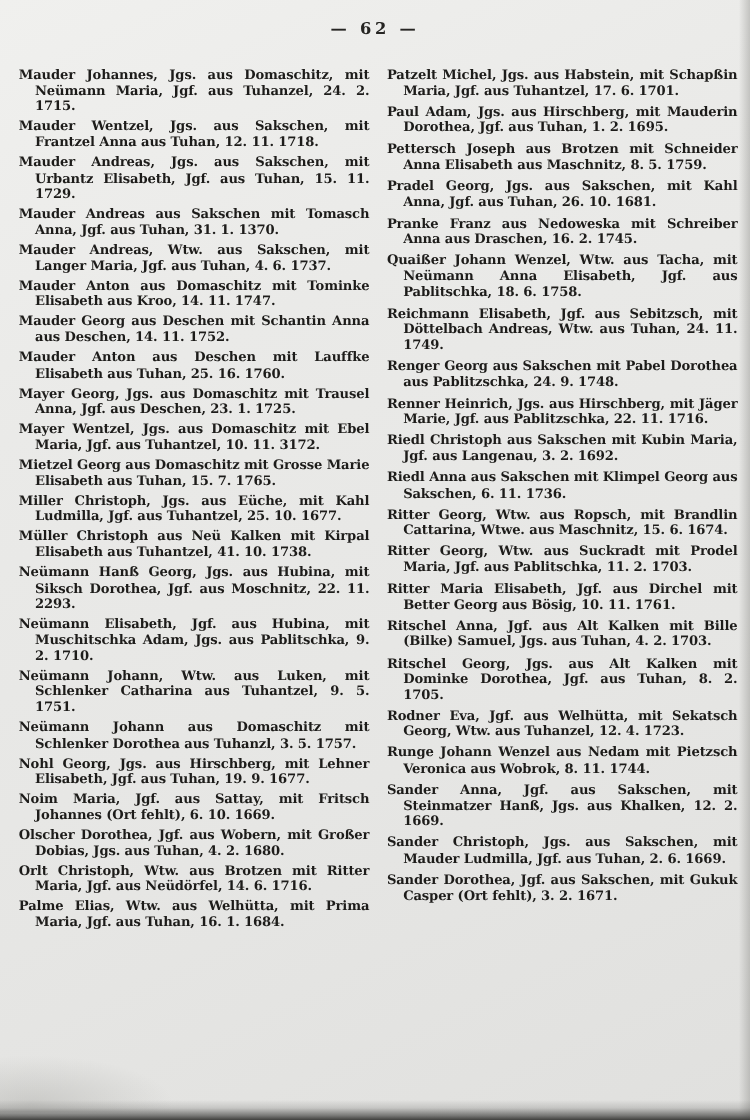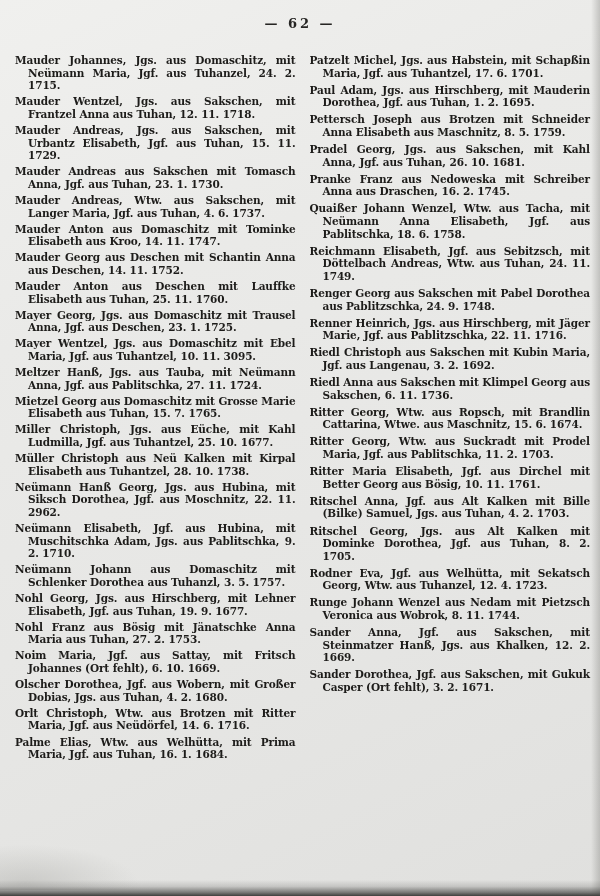--- a/index.html
+++ b/index.html
@@ -73,36 +73,35 @@
 
 <div class="page">
 
   <div class="page-number">— 62 —</div>
 
   <div class="columns">
     <div class="column column-left">
         <p class="entry">Mauder Johannes, Jgs. aus Domaschitz, mit Neümann Maria, Jgf. aus Tuhanzel, 24. 2. 1715.</p>
         <p class="entry">Mauder Wentzel, Jgs. aus Sakschen, mit Frantzel Anna aus Tuhan, 12. 11. 1718.</p>
         <p class="entry">Mauder Andreas, Jgs. aus Sakschen, mit Urbantz Elisabeth, Jgf. aus Tuhan, 15. 11. 1729.</p>
-        <p class="entry">Mauder Andreas aus Sakschen mit Tomasch Anna, Jgf. aus Tuhan, 23. 1. 1730.</p>
+        <p class="entry">Mauder Andreas aus Sakschen mit Tomasch Anna, Jgf. aus Tuhan, 31. 1. 1370.</p>
         <p class="entry">Mauder Andreas, Wtw. aus Sakschen, mit Langer Maria, Jgf. aus Tuhan, 4. 6. 1737.</p>
         <p class="entry">Mauder Anton aus Domaschitz mit Tominke Elisabeth aus Kroo, 14. 11. 1747.</p>
         <p class="entry">Mauder Georg aus Deschen mit Schantin Anna aus Deschen, 14. 11. 1752.</p>
-        <p class="entry">Mauder Anton aus Deschen mit Lauffke Elisabeth aus Tuhan, 25. 11. 1760.</p>
+        <p class="entry">Mauder Anton aus Deschen mit Lauffke Elisabeth aus Tuhan, 25. 16. 1760.</p>
         <p class="entry">Mayer Georg, Jgs. aus Domaschitz mit Trausel Anna, Jgf. aus Deschen, 23. 1. 1725.</p>
-        <p class="entry">Mayer Wentzel, Jgs. aus Domaschitz mit Ebel Maria, Jgf. aus Tuhantzel, 10. 11. 3095.</p>
-        <p class="entry">Meltzer Hanß, Jgs. aus Tauba, mit Neümann Anna, Jgf. aus Pablitschka, 27. 11. 1724.</p>
+        <p class="entry">Mayer Wentzel, Jgs. aus Domaschitz mit Ebel Maria, Jgf. aus Tuhantzel, 10. 11. 3172.</p>
         <p class="entry">Mietzel Georg aus Domaschitz mit Grosse Marie Elisabeth aus Tuhan, 15. 7. 1765.</p>
         <p class="entry">Miller Christoph, Jgs. aus Eüche, mit Kahl Ludmilla, Jgf. aus Tuhantzel, 25. 10. 1677.</p>
-        <p class="entry">Müller Christoph aus Neü Kalken mit Kirpal Elisabeth aus Tuhantzel, 28. 10. 1738.</p>
-        <p class="entry">Neümann Hanß Georg, Jgs. aus Hubina, mit Siksch Dorothea, Jgf. aus Moschnitz, 22. 11. 2962.</p>
+        <p class="entry">Müller Christoph aus Neü Kalken mit Kirpal Elisabeth aus Tuhantzel, 41. 10. 1738.</p>
+        <p class="entry">Neümann Hanß Georg, Jgs. aus Hubina, mit Siksch Dorothea, Jgf. aus Moschnitz, 22. 11. 2293.</p>
         <p class="entry">Neümann Elisabeth, Jgf. aus Hubina, mit Muschitschka Adam, Jgs. aus Pablitschka, 9. 2. 1710.</p>
+        <p class="entry">Neümann Johann, Wtw. aus Luken, mit Schlenker Catharina aus Tuhantzel, 9. 5. 1751.</p>
         <p class="entry">Neümann Johann aus Domaschitz mit Schlenker Dorothea aus Tuhanzl, 3. 5. 1757.</p>
         <p class="entry">Nohl Georg, Jgs. aus Hirschberg, mit Lehner Elisabeth, Jgf. aus Tuhan, 19. 9. 1677.</p>
-        <p class="entry">Nohl Franz aus Bösig mit Jänatschke Anna Maria aus Tuhan, 27. 2. 1753.</p>
         <p class="entry">Noim Maria, Jgf. aus Sattay, mit Fritsch Johannes (Ort fehlt), 6. 10. 1669.</p>
         <p class="entry">Olscher Dorothea, Jgf. aus Wobern, mit Großer Dobias, Jgs. aus Tuhan, 4. 2. 1680.</p>
         <p class="entry">Orlt Christoph, Wtw. aus Brotzen mit Ritter Maria, Jgf. aus Neüdörfel, 14. 6. 1716.</p>
         <p class="entry">Palme Elias, Wtw. aus Welhütta, mit Prima Maria, Jgf. aus Tuhan, 16. 1. 1684.</p>
       </div>
     <div class="column column-right">
         <p class="entry">Patzelt Michel, Jgs. aus Habstein, mit Schapßin Maria, Jgf. aus Tuhantzel, 17. 6. 1701.</p>
         <p class="entry">Paul Adam, Jgs. aus Hirschberg, mit Mauderin Dorothea, Jgf. aus Tuhan, 1. 2. 1695.</p>
         <p class="entry">Pettersch Joseph aus Brotzen mit Schneider Anna Elisabeth aus Maschnitz, 8. 5. 1759.</p>
         <p class="entry">Pradel Georg, Jgs. aus Sakschen, mit Kahl Anna, Jgf. aus Tuhan, 26. 10. 1681.</p>
@@ -114,20 +113,21 @@
         <p class="entry">Riedl Christoph aus Sakschen mit Kubin Maria, Jgf. aus Langenau, 3. 2. 1692.</p>
         <p class="entry">Riedl Anna aus Sakschen mit Klimpel Georg aus Sakschen, 6. 11. 1736.</p>
         <p class="entry">Ritter Georg, Wtw. aus Ropsch, mit Brandlin Cattarina, Wtwe. aus Maschnitz, 15. 6. 1674.</p>
         <p class="entry">Ritter Georg, Wtw. aus Suckradt mit Prodel Maria, Jgf. aus Pablitschka, 11. 2. 1703.</p>
         <p class="entry">Ritter Maria Elisabeth, Jgf. aus Dirchel mit Better Georg aus Bösig, 10. 11. 1761.</p>
         <p class="entry">Ritschel Anna, Jgf. aus Alt Kalken mit Bille (Bilke) Samuel, Jgs. aus Tuhan, 4. 2. 1703.</p>
         <p class="entry">Ritschel Georg, Jgs. aus Alt Kalken mit Dominke Dorothea, Jgf. aus Tuhan, 8. 2. 1705.</p>
         <p class="entry">Rodner Eva, Jgf. aus Welhütta, mit Sekatsch Georg, Wtw. aus Tuhanzel, 12. 4. 1723.</p>
         <p class="entry">Runge Johann Wenzel aus Nedam mit Pietzsch Veronica aus Wobrok, 8. 11. 1744.</p>
         <p class="entry">Sander Anna, Jgf. aus Sakschen, mit Steinmatzer Hanß, Jgs. aus Khalken, 12. 2. 1669.</p>
+        <p class="entry">Sander Christoph, Jgs. aus Sakschen, mit Mauder Ludmilla, Jgf. aus Tuhan, 2. 6. 1669.</p>
         <p class="entry">Sander Dorothea, Jgf. aus Sakschen, mit Gukuk Casper (Ort fehlt), 3. 2. 1671.</p>
       </div>
   </div>
 
   <div class="corner-mottle"></div>
   <div class="right-shade"></div>
   <div class="bottom-shadow"></div>
 
 </div>
 

